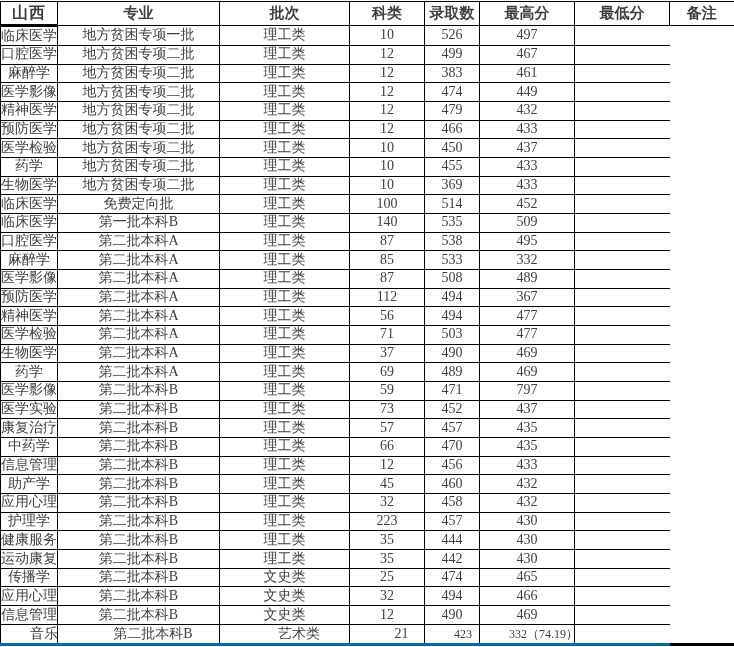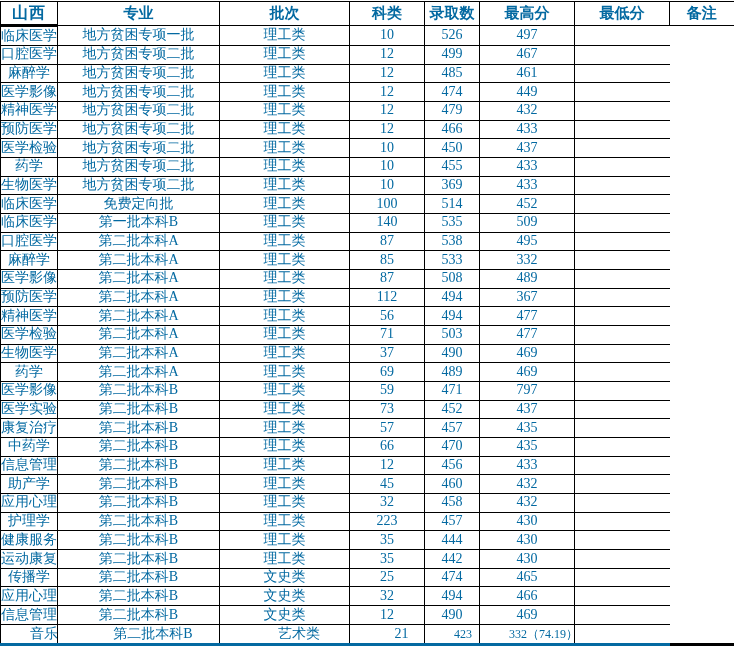--- a/index.html
+++ b/index.html
@@ -13,21 +13,21 @@
     background: #ffffff;
     overflow: hidden;
   }
   table {
     border-collapse: collapse;
     table-layout: fixed;
     width: 733px;
     height: 645px;
     margin-top: 1px;
     font-family: "Liberation Serif", "DejaVu Serif", serif;
-    color: #0369a1;
+    color: #404040;
     background: #ffffff;
   }
   th, td {
     border: 1px solid #000000;
     text-align: center;
     vertical-align: middle;
     padding: 0;
     font-size: 14px;
     line-height: 1.05;
     white-space: nowrap;
@@ -102,21 +102,21 @@
           <td>12</td>
           <td>499</td>
           <td>467</td>
           <td></td>
         </tr>
         <tr>
           <td>麻醉学</td>
           <td>地方贫困专项二批</td>
           <td>理工类</td>
           <td>12</td>
-          <td>485</td>
+          <td>383</td>
           <td>461</td>
           <td></td>
         </tr>
         <tr>
           <td>医学影像学</td>
           <td>地方贫困专项二批</td>
           <td>理工类</td>
           <td>12</td>
           <td>474</td>
           <td>449</td>

